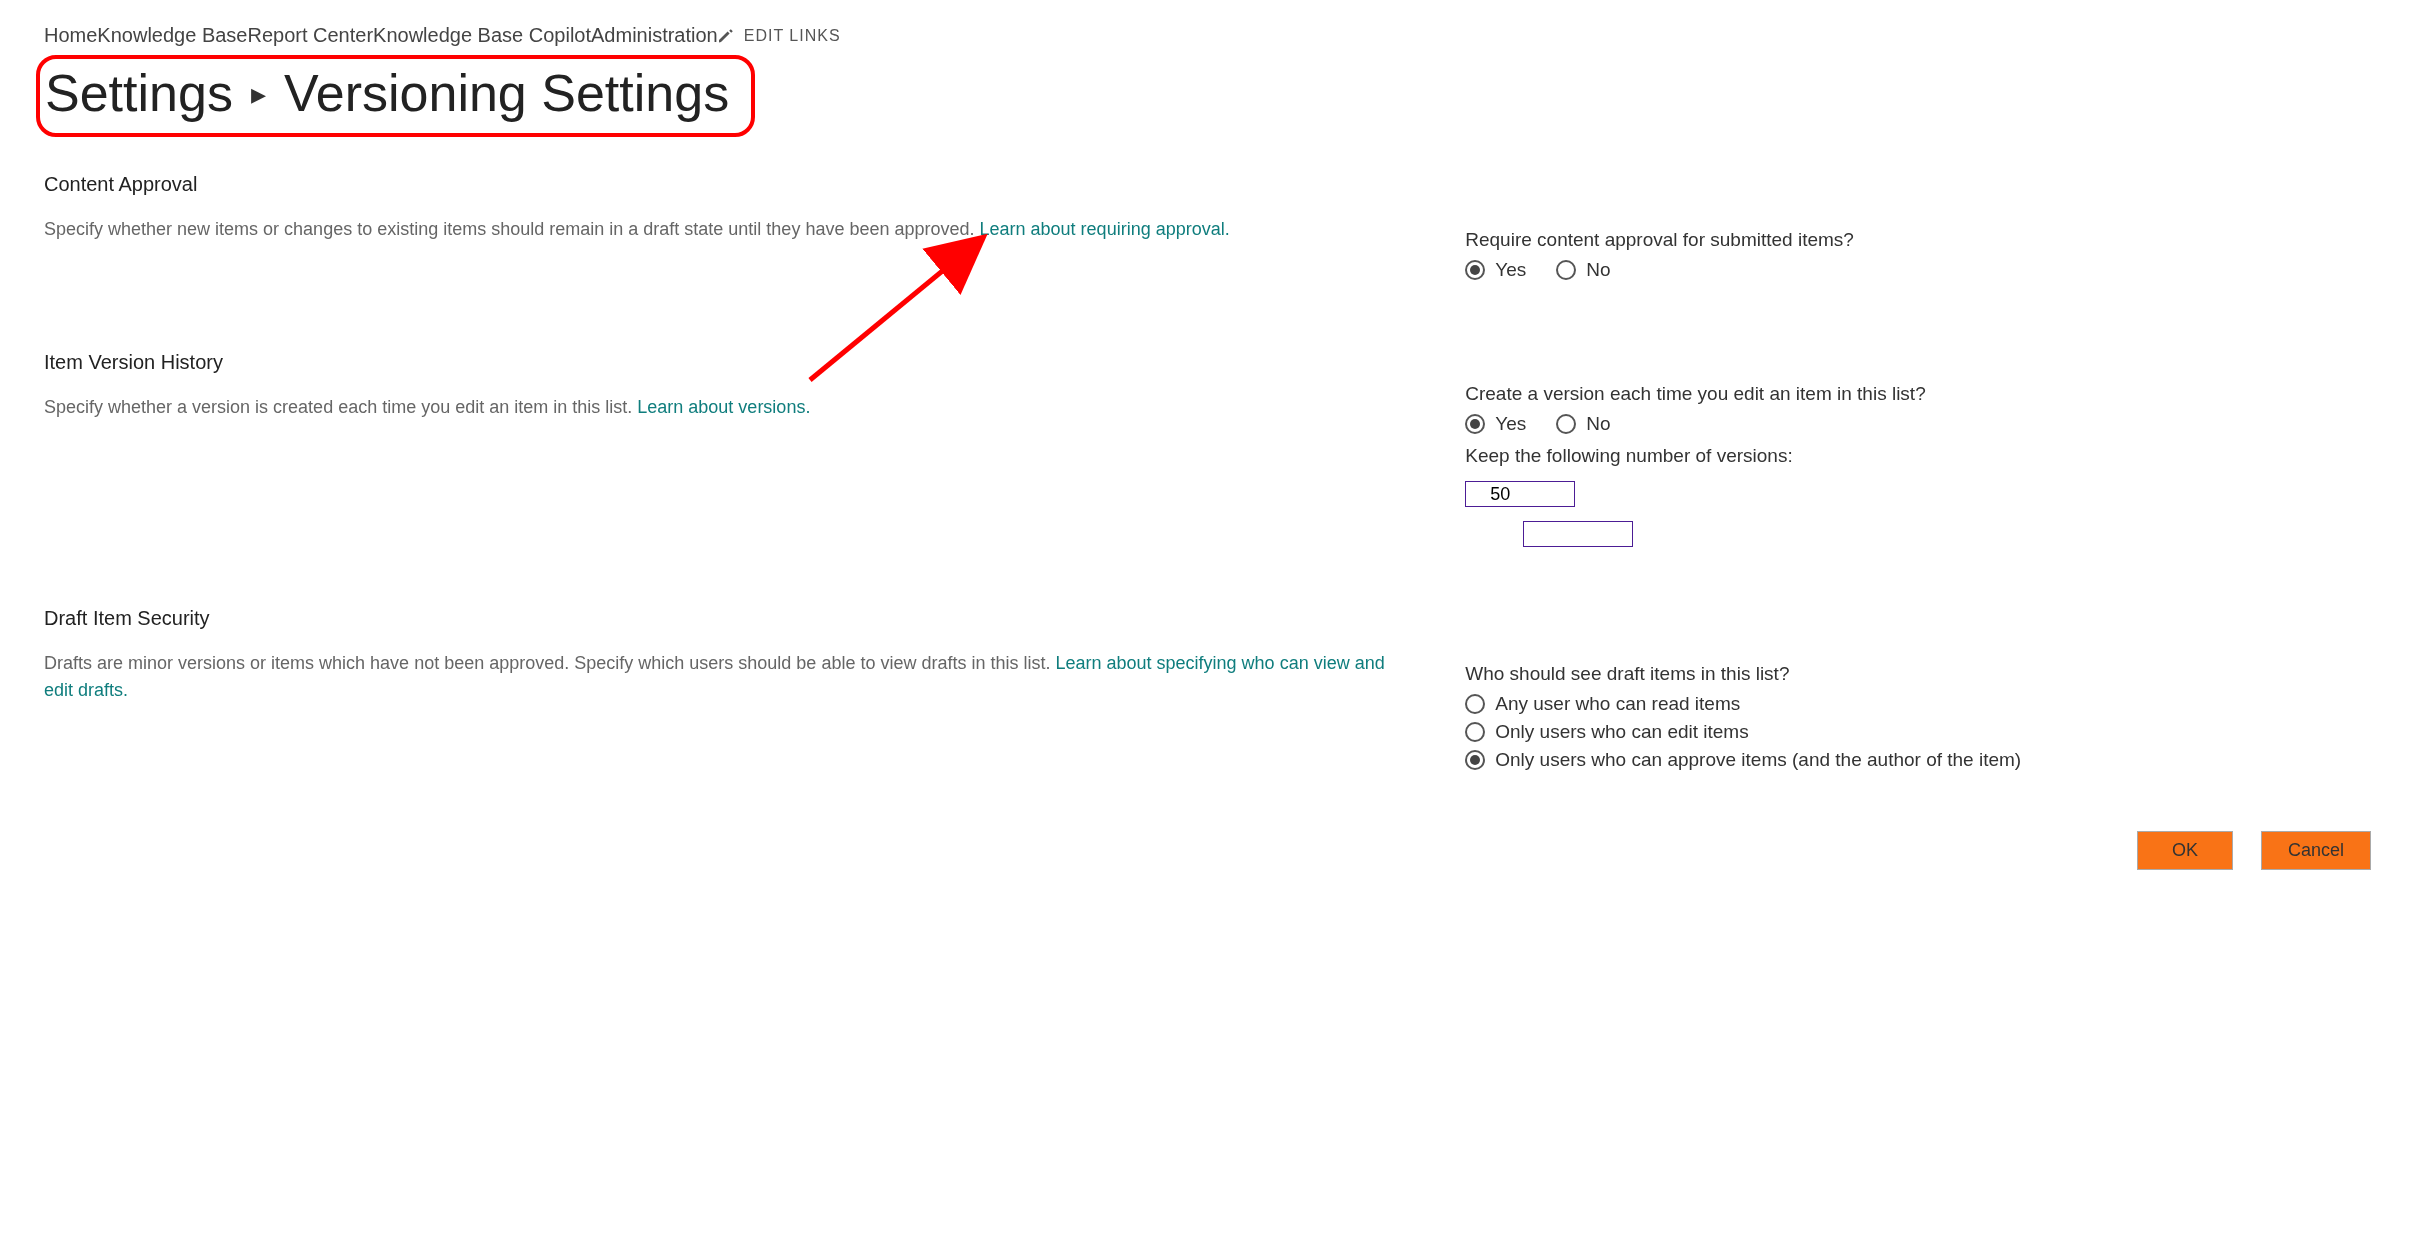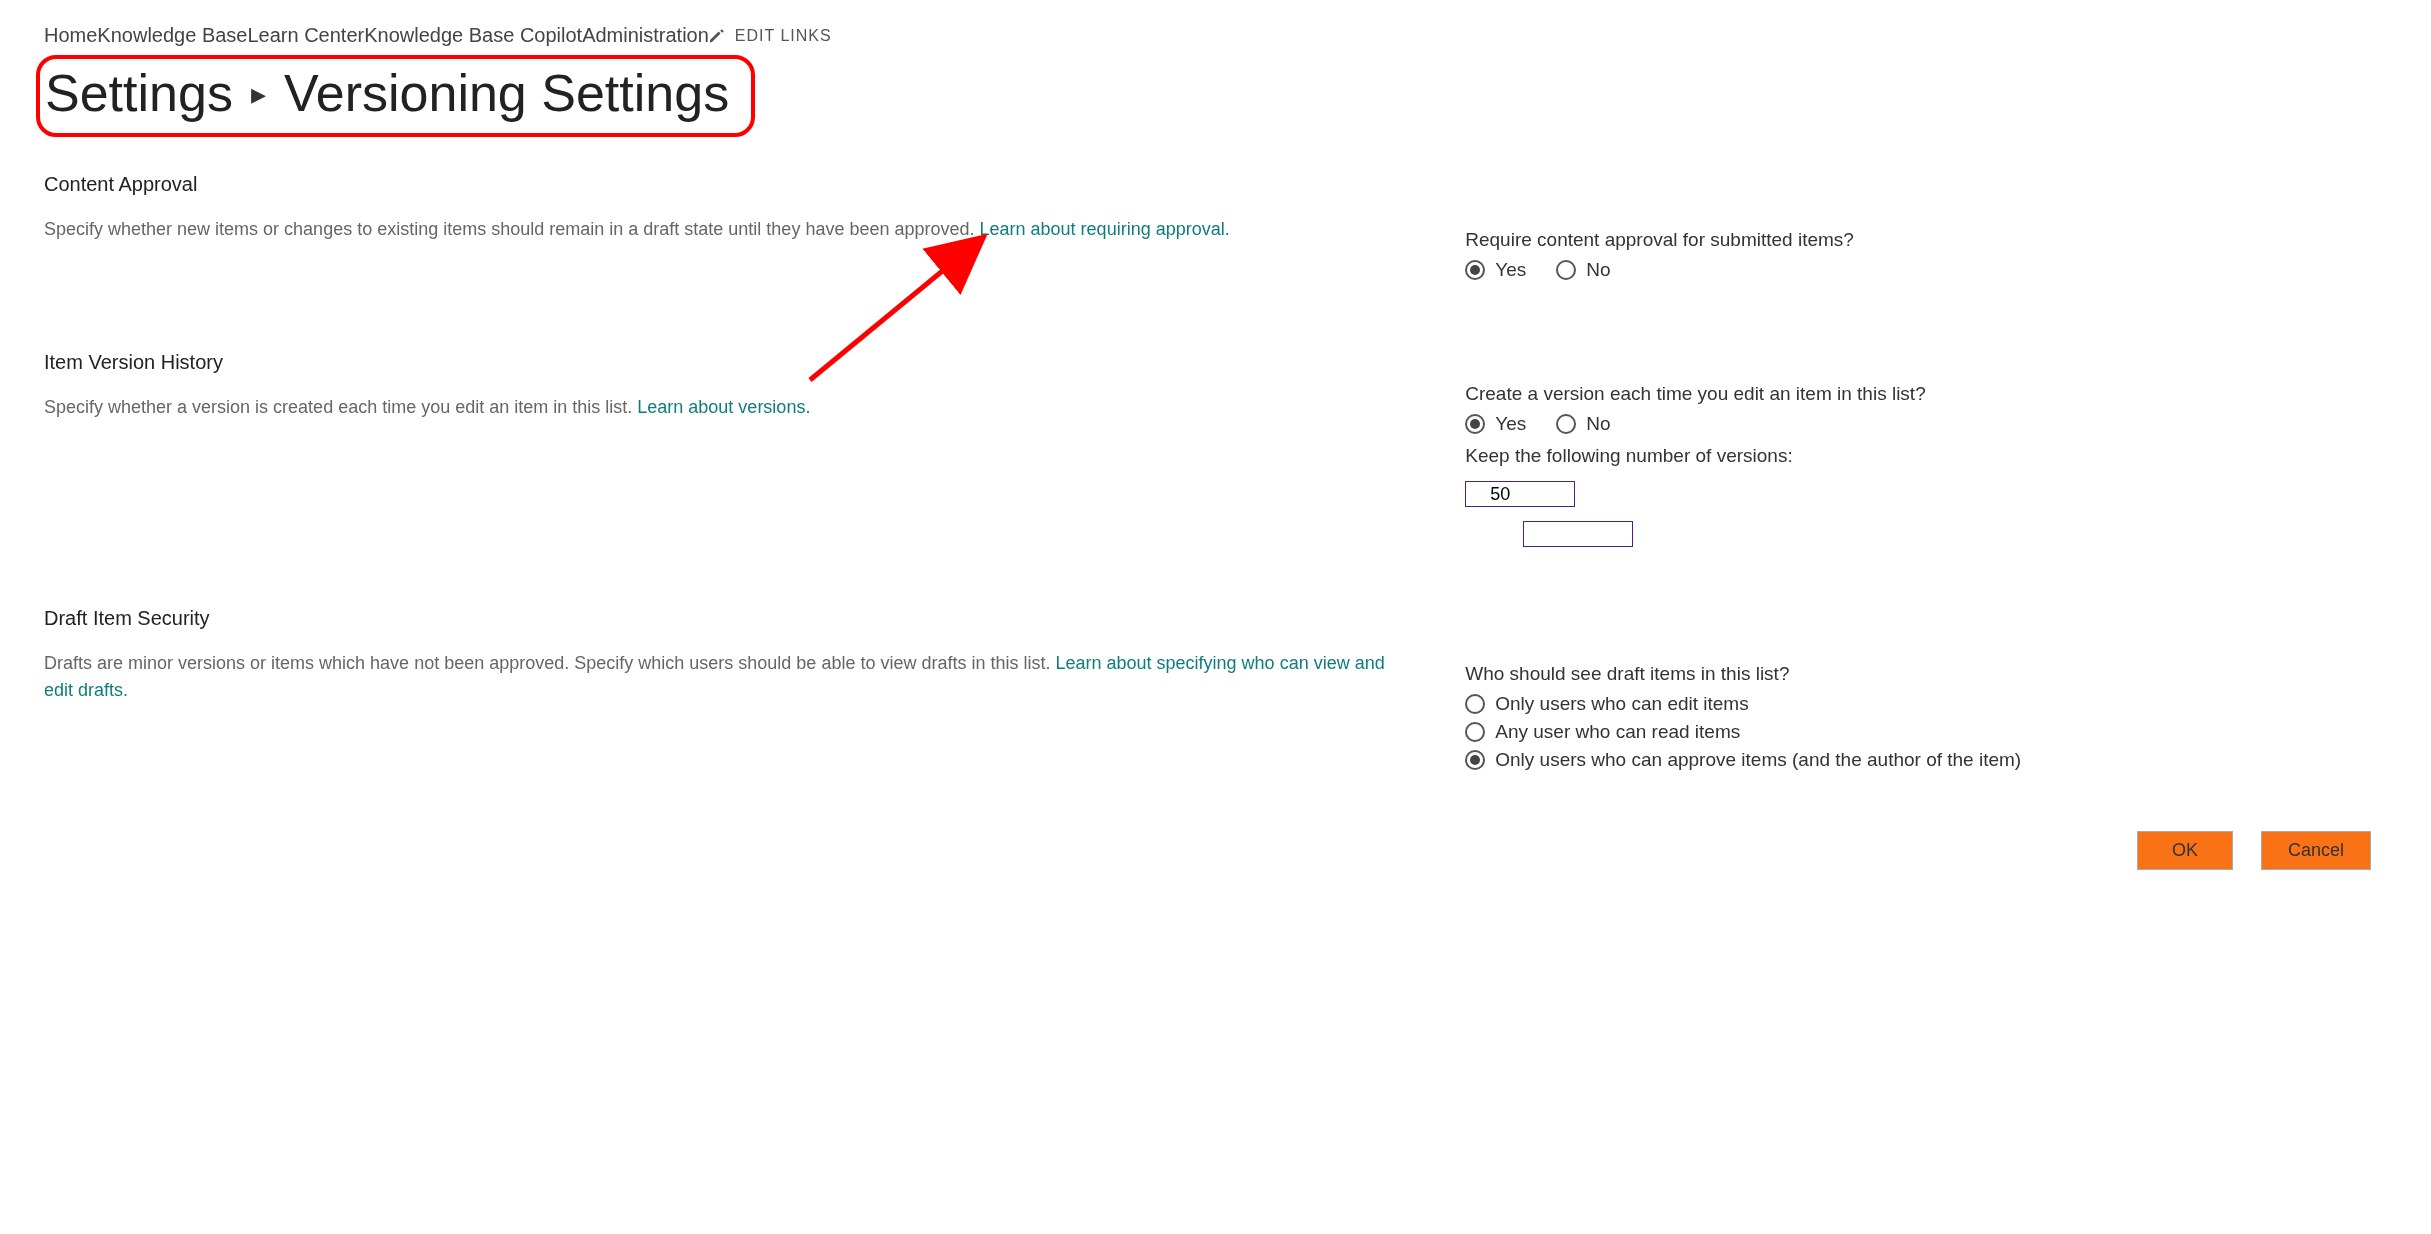--- a/index.html
+++ b/index.html
@@ -174,21 +174,21 @@
   </style>
 </head>
 <body>
 
 <div class="page" style="position:relative;">
 
   
   <nav class="topnav">
     <a>Home</a>
     <a>Knowledge Base</a>
-    <a>Learn Center</a>
+    <a>Report Center</a>
     <a>Knowledge Base Copilot</a>
     <a>Administration</a>
     <span class="edit-links">
       <svg viewBox="0 0 16 16">
           <path d="M12.8 1.2l2 2-1.6 1.6-2-2 1.6-1.6zM1 12l8.6-8.6 2 2L3 14l-2 .5L1 12z"></path>
         </svg>
       <span>EDIT LINKS</span>
     </span>
   </nav>
 
@@ -265,25 +265,25 @@
       <p class="desc">
         <span>Drafts are minor versions or items which have not been approved. Specify which users should be able to view drafts in this list.  </span>
         <a>Learn about specifying who can view and edit drafts.</a>
       </p>
     </div>
     <div class="right" style="padding-top:56px;">
       <div class="qlabel">Who should see draft items in this list?</div>
       <div class="radio-stack">
         <label>
           <span class="fake-radio"></span>
-          <span>Only users who can edit items</span>
+          <span>Any user who can read items</span>
         </label>
         <label>
           <span class="fake-radio"></span>
-          <span>Any user who can read items</span>
+          <span>Only users who can edit items</span>
         </label>
         <label>
           <span class="fake-radio checked"></span>
           <span>Only users who can approve items (and the author of the item)</span>
         </label>
       </div>
     </div>
   </div>
 
   

